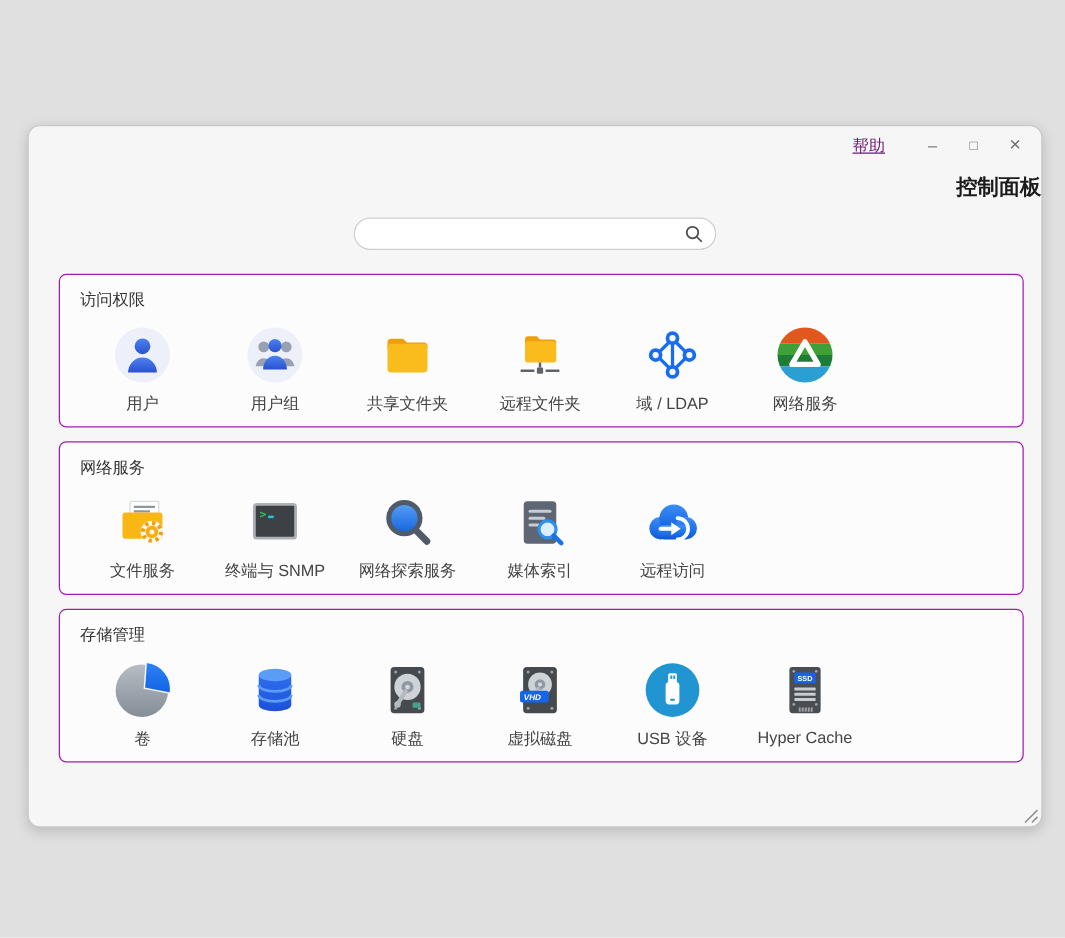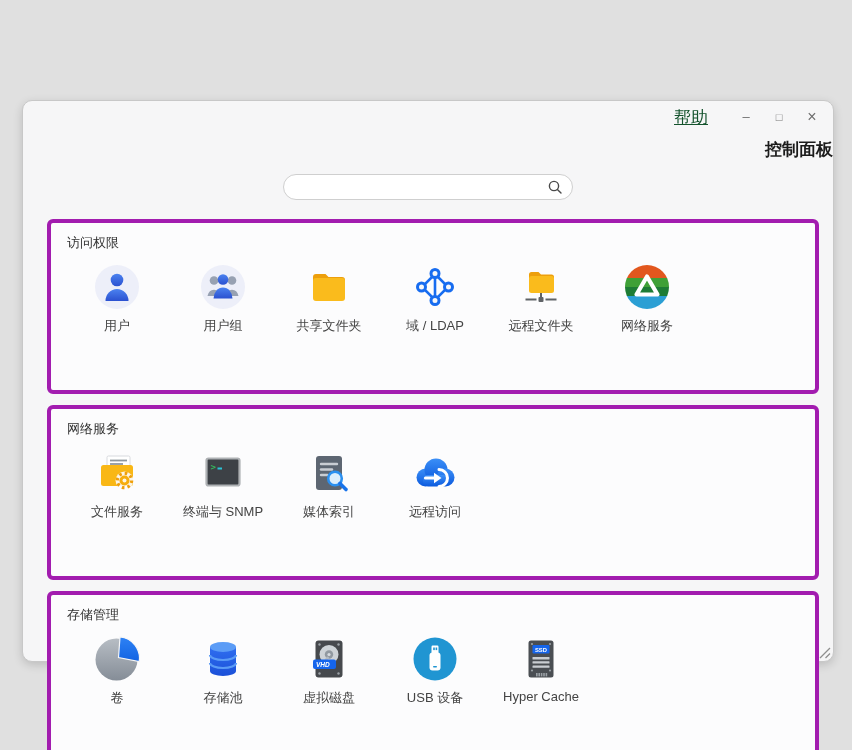--- a/index.html
+++ b/index.html
@@ -1,33 +1,33 @@
 <!DOCTYPE html>
 <html><head>
 <meta charset="utf-8">
 <style>
   html,body{margin:0;padding:0}
   body{width:852px;height:750px;background:#e0e0e0;position:relative;overflow:hidden;
        font-family:"Liberation Sans","DejaVu Sans",sans-serif;}
   .window{position:absolute;left:22px;top:100px;width:810px;height:560px;background:#f6f6f7;
           border:1px solid #c8c8c8;border-radius:10px;box-shadow:0 3px 10px rgba(0,0,0,.16)}
   .titlebar{position:absolute;top:5px;right:12px;display:flex;align-items:center;height:22px;z-index:5}
-  .help{color:#14532d;font-size:17px;text-decoration:underline;margin-right:14px;cursor:pointer}
+  .help{color:#701a75;font-size:13px;text-decoration:underline;margin-right:14px;cursor:pointer}
   .wc{width:18px;margin-left:15px;text-align:center;color:#6e6e6e;font-size:13px;line-height:22px;cursor:default}
   .wc.max{font-size:11px;color:#7a7a7a}
   .wc.close{font-size:16px}
   .title{position:absolute;top:37px;left:0;width:100%;text-align:right;font-size:17px;font-weight:bold;color:#1b1b1b}
   .search{position:absolute;top:73px;left:50%;transform:translateX(-50%);width:290px;height:26px;
           background:#fff;border:1px solid #cfcfcf;border-radius:13px;box-sizing:border-box}
   .search input{position:absolute;left:13px;top:1px;width:246px;height:22px;border:none;outline:none;
           background:transparent;font-size:13px;font-family:inherit}
   .sicon{position:absolute;right:9px;top:4px;width:16px;height:16px}
   .sicon svg{width:16px;height:16px;display:block}
   .panels{position:absolute;top:118px;left:24px;width:772px}
-  .panel{position:relative;background:#fcfcfd;border:4px solid #a21caf;border-radius:6px;height:175px;margin-bottom:11px;box-sizing:border-box}
+  .panel{position:relative;background:#fcfcfd;border:1px solid #a21caf;border-radius:6px;height:123px;margin-bottom:11px;box-sizing:border-box}
   .sec-title{position:absolute;top:11px;left:16px;font-size:13px;color:#333}
   .row{position:absolute;top:41px;left:13px;display:flex}
   .item{width:106px;display:flex;flex-direction:column;align-items:center;cursor:pointer}
   .ic{width:46px;height:46px}
   .ic svg{width:46px;height:46px;display:block}
   .lbl{margin-top:7px;font-size:13px;color:#444;white-space:nowrap}
   .resize{position:absolute;right:2px;bottom:2px;width:15px;height:15px;cursor:nwse-resize}
   .resize svg{width:15px;height:15px;display:block}
 </style>
 </head>
@@ -132,47 +132,47 @@
                 <path d="M7 13 q0-3 3-3 h9.5 l3 3 h13.5 q3 0 3 3 v2 H7 z" fill="#ed9f0c"></path>
                 <rect x="7" y="14" width="32" height="23" rx="3" fill="#fabb1c"></rect>
               </svg>
           </span>
           <span class="lbl">共享文件夹</span>
         </div>
 
         <div class="item">
           <span class="ic">
             <svg viewBox="0 0 46 46">
+              <path d="M11 10.5 q0-2.5 2.5-2.5 h7 l2.5 2.5 h10.5 q2.5 0 2.5 2.5 v1 H11 z" fill="#ed9f0c"></path>
+              <rect x="11" y="12" width="25" height="17" rx="2.5" fill="#fabb1c"></rect>
+              <path d="M23 29 V33 M7.5 35.5 H18.5 M27.5 35.5 H38.5" stroke="#5f6367" stroke-width="2"></path>
+              <rect x="20.5" y="33" width="5" height="5" rx="1" fill="#5f6367"></rect>
+            </svg>
+          </span>
+          <span class="lbl">远程文件夹</span>
+        </div>
+
+        <div class="item">
+          <span class="ic">
+            <svg viewBox="0 0 46 46">
               <path d="M23 10 L36 23 L23 36 L10 23 Z M23 10 V36" fill="none" stroke="#176cf0" stroke-width="2.6"></path>
               <g fill="#f6f7f9" stroke="#176cf0" stroke-width="3">
                   <circle cx="23" cy="9.5" r="4"></circle>
                   <circle cx="36.5" cy="23" r="4"></circle>
                   <circle cx="23" cy="36.5" r="4"></circle>
                   <circle cx="9.5" cy="23" r="4"></circle>
                 </g>
             </svg>
           </span>
           <span class="lbl">域 / LDAP</span>
         </div>
 
         <div class="item">
           <span class="ic">
             <svg viewBox="0 0 46 46">
-              <path d="M11 10.5 q0-2.5 2.5-2.5 h7 l2.5 2.5 h10.5 q2.5 0 2.5 2.5 v1 H11 z" fill="#ed9f0c"></path>
-              <rect x="11" y="12" width="25" height="17" rx="2.5" fill="#fabb1c"></rect>
-              <path d="M23 29 V33 M7.5 35.5 H18.5 M27.5 35.5 H38.5" stroke="#5f6367" stroke-width="2"></path>
-              <rect x="20.5" y="33" width="5" height="5" rx="1" fill="#5f6367"></rect>
-            </svg>
-          </span>
-          <span class="lbl">远程文件夹</span>
-        </div>
-
-        <div class="item">
-          <span class="ic">
-            <svg viewBox="0 0 46 46">
               <g clip-path="url(#cApp)">
                   <rect x="0" y="0" width="46" height="14" fill="#e2571e"></rect>
                   <rect x="0" y="14" width="46" height="9" fill="#3fa037"></rect>
                   <rect x="0" y="23" width="46" height="9" fill="#1d7c35"></rect>
                   <rect x="0" y="32" width="46" height="14" fill="#2b9fd4"></rect>
                 </g>
               <path d="M23 12.5 L33.5 30.5 H12.5 Z" fill="none" stroke="#fff" stroke-width="4.2" stroke-linejoin="round"></path>
             </svg>
           </span>
           <span class="lbl">网络服务</span>
@@ -208,20 +208,29 @@
           <span class="ic">
             <svg viewBox="0 0 46 46">
               <rect x="6.5" y="8.5" width="33" height="27" rx="2" fill="#3d4146" stroke="#aeb1b4" stroke-width="2.2"></rect>
               <text x="10.5" y="19.5" font-size="9" font-weight="bold" fill="#35b95c" font-family="'DejaVu Sans Mono',monospace">&gt;</text>
               <rect x="17.5" y="17.5" width="4.5" height="2" fill="#2bc3d6"></rect>
             </svg>
           </span>
           <span class="lbl">终端与 SNMP</span>
         </div>
 
+        <div class="item">
+          <span class="ic">
+            <svg viewBox="0 0 46 46">
+              <circle cx="20.5" cy="19.5" r="12.5" fill="url(#gLens)" stroke="#505b69" stroke-width="4"></circle>
+              <path d="M30 29.5 L38.5 38" stroke="#505b69" stroke-width="5.5" stroke-linecap="round"></path>
+            </svg>
+          </span>
+          <span class="lbl">网络探索服务</span>
+        </div>
 
         <div class="item">
           <span class="ic">
             <svg viewBox="0 0 46 46">
               <rect x="10" y="6" width="26" height="34" rx="3" fill="#5d6672"></rect>
               <g stroke="#c9cdd3" stroke-width="2.4" stroke-linecap="round">
                   <path d="M15 14 H31"></path>
                   <path d="M15 19.5 H26"></path>
                   <path d="M15 25 H21.5"></path>
                 </g>
@@ -270,32 +279,52 @@
           <span class="ic">
             <svg viewBox="0 0 46 46">
               <path d="M10 11 v24 a13 5 0 0 0 26 0 V11 z" fill="url(#gCyl)"></path>
               <ellipse cx="23" cy="11" rx="13" ry="5" fill="#5b9cf6"></ellipse>
               <path d="M10 19 a13 5 0 0 0 26 0" stroke="#5b9cf6" stroke-width="2.2" fill="none"></path>
               <path d="M10 27 a13 5 0 0 0 26 0" stroke="#5b9cf6" stroke-width="2.2" fill="none"></path>
             </svg>
           </span>
           <span class="lbl">存储池</span>
         </div>
-
 
         <div class="item">
           <span class="ic">
             <svg viewBox="0 0 46 46">
               <rect x="9.5" y="4.5" width="27" height="37" rx="3" fill="#46494d"></rect>
               <g fill="#9ba1a6">
                   <circle cx="13.5" cy="8.5" r="1.2"></circle>
                   <circle cx="32.5" cy="8.5" r="1.2"></circle>
                   <circle cx="13.5" cy="37.5" r="1.2"></circle>
                   <circle cx="32.5" cy="37.5" r="1.2"></circle>
                 </g>
+              <circle cx="23" cy="20.5" r="10.5" fill="#ced3d7"></circle>
+                <circle cx="23" cy="20.5" r="4.8" fill="#9199a0"></circle>
+                <circle cx="23" cy="20.5" r="1.8" fill="#d7dbdf"></circle>
+              <path d="M21.5 24 L15 34.5" stroke="#b4bac0" stroke-width="3.4" stroke-linecap="round"></path>
+                <circle cx="15" cy="34.5" r="2.6" fill="#b4bac0"></circle>
+              <rect x="27" y="33" width="6.5" height="4.2" rx="1" fill="#43a18f"></rect>
+            </svg>
+          </span>
+          <span class="lbl">硬盘</span>
+        </div>
+
+        <div class="item">
+          <span class="ic">
+            <svg viewBox="0 0 46 46">
+              <rect x="9.5" y="4.5" width="27" height="37" rx="3" fill="#46494d"></rect>
+              <g fill="#9ba1a6">
+                  <circle cx="13.5" cy="8.5" r="1.2"></circle>
+                  <circle cx="32.5" cy="8.5" r="1.2"></circle>
+                  <circle cx="13.5" cy="37.5" r="1.2"></circle>
+                  <circle cx="32.5" cy="37.5" r="1.2"></circle>
+                </g>
               <circle cx="23" cy="18.5" r="9.5" fill="#ced3d7"></circle>
                 <circle cx="23" cy="18.5" r="4.2" fill="#9199a0"></circle>
                 <circle cx="23" cy="18.5" r="1.6" fill="#d7dbdf"></circle>
               <path d="M21.5 22 L16 30" stroke="#b4bac0" stroke-width="3" stroke-linecap="round"></path>
               <rect x="7" y="23.5" width="23" height="9.5" rx="2" fill="#1565ec"></rect>
               <text x="10" y="31" font-size="6.5" font-weight="bold" font-style="italic" fill="#fff" font-family="'Liberation Sans',sans-serif">VHD</text>
             </svg>
           </span>
           <span class="lbl">虚拟磁盘</span>
         </div>

